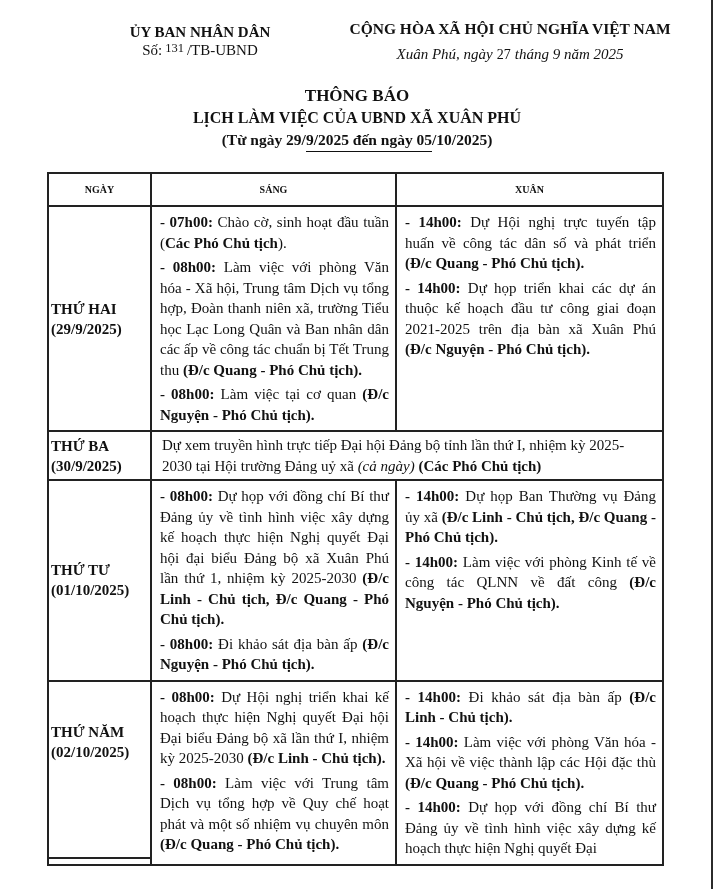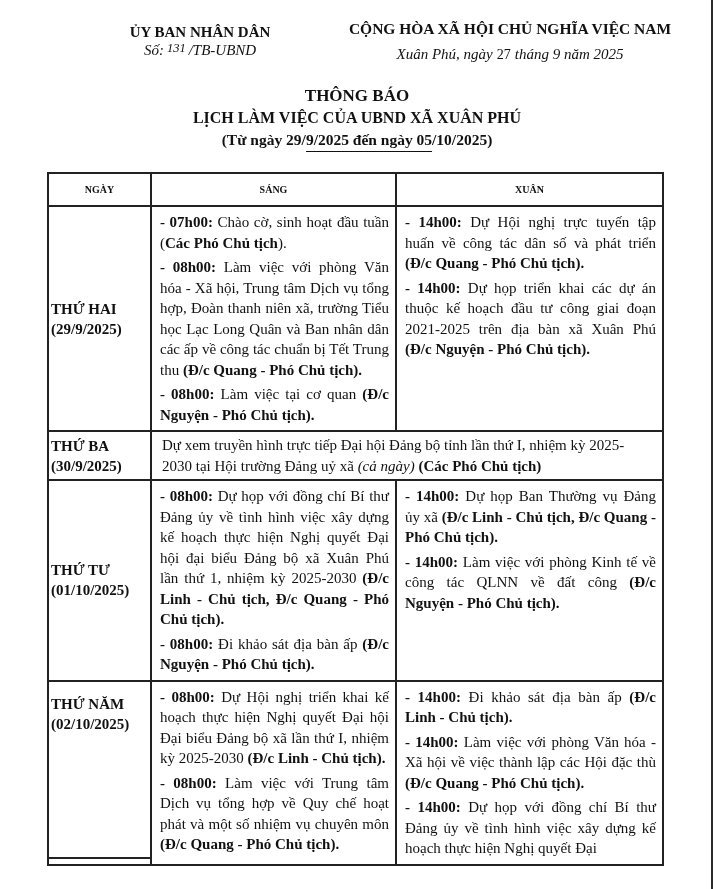--- a/index.html
+++ b/index.html
@@ -11,21 +11,21 @@
   .page{width:714px;height:889px;position:relative;}
   .edge-line{position:absolute;top:0;bottom:0;right:1px;width:2px;background:#2b2b2b;}
 
   
   .hdr{display:flex;padding-top:18px;align-items:center;}
   .hdr-left{width:250px;margin-left:75px;text-align:center;}
   .hdr-right{width:370px;text-align:center;}
   .org1{font-weight:bold;font-size:15px;line-height:20px;}
   .org2{font-weight:bold;font-size:15px;line-height:20px;}
   .u{border-bottom:1.5px solid #111;padding-bottom:1px;}
-  .so-line{font-size:15px;font-style:italic;}
+  .so-line{font-size:15px;}
   .so-num{font-size:12.5px;position:relative;top:-3px;padding:0 3px;}
   .nat1{font-weight:bold;font-size:15.5px;line-height:21px;}
   .nat2{font-weight:bold;font-size:15px;line-height:23px;display:inline-block;border-bottom:1.5px solid #111;padding:0 2px 0 2px;}
   .date-line{font-size:15px;font-style:italic;margin-top:7px;}
   .date-num{font-style:normal;font-size:14px;padding:0 4px;}
 
   
   .title{ text-align:center;margin-top:22px;}
   .t1{font-weight:bold;font-size:17px;line-height:22px;}
   .t2{font-weight:bold;font-size:16px;line-height:22px;}
@@ -34,42 +34,42 @@
 
   
   table.sched{
     border-collapse:collapse;table-layout:fixed;
     margin:20px 0 0 47px;width:615px;
   }
   .sched col.c1{width:103px}.sched col.c2{width:245px}.sched col.c3{width:267px}
   .sched th,.sched td{border:2px solid #222;}
   .sched th{height:31px;font-size:10px;font-weight:bold;text-align:center;padding:0;}
   td.day{vertical-align:middle;text-align:left;font-weight:bold;font-size:15px;line-height:20px;padding:2px;}
-  td.day.top{vertical-align:top;padding-top:12px;}
+  td.day.top{vertical-align:top;padding-top:40px;}
   td.day.cut{position:relative;}
   td.day.cut::after{content:"";position:absolute;left:-2px;right:-2px;top:175px;height:2px;background:#222;}
   td.cell{vertical-align:top;padding:5px 6px 1px 8px;font-size:15px;line-height:20.5px;}
   td.cell p{margin:0 0 4px 0;text-align:justify;}
   td.cell.merged{padding:3px 10px;vertical-align:middle;}
   td.cell.merged p{text-align:left;margin:0;}
   .b{font-weight:bold;}
   .i{font-style:italic;}
 </style>
 </head>
 <body>
 
 <div class="page">
 
   <div class="hdr">
     <div class="hdr-left">
       <div class="org1">ỦY BAN NHÂN DÂN</div>
       <div class="so-line"><span>Số:</span><span class="so-num">131</span><span>/TB-UBND</span></div>
     </div>
     <div class="hdr-right">
-      <div class="nat1">CỘNG HÒA XÃ HỘI CHỦ NGHĨA VIỆC NAM</div>
+      <div class="nat1">CỘNG HÒA XÃ HỘI CHỦ NGHĨA VIỆT NAM</div>
       <div class="date-line"><span>Xuân Phú, ngày</span><span class="date-num">27</span><span>tháng 9 năm 2025</span></div>
     </div>
   </div>
 
   <div class="title">
     <div class="t1">THÔNG BÁO</div>
     <div class="t2">LỊCH LÀM VIỆC CỦA UBND XÃ XUÂN PHÚ</div>
     <div class="t3">(Từ ngày 29/9/2025 đến ngày 05/10/2025)</div>
     <div class="title-rule"></div>
   </div>

